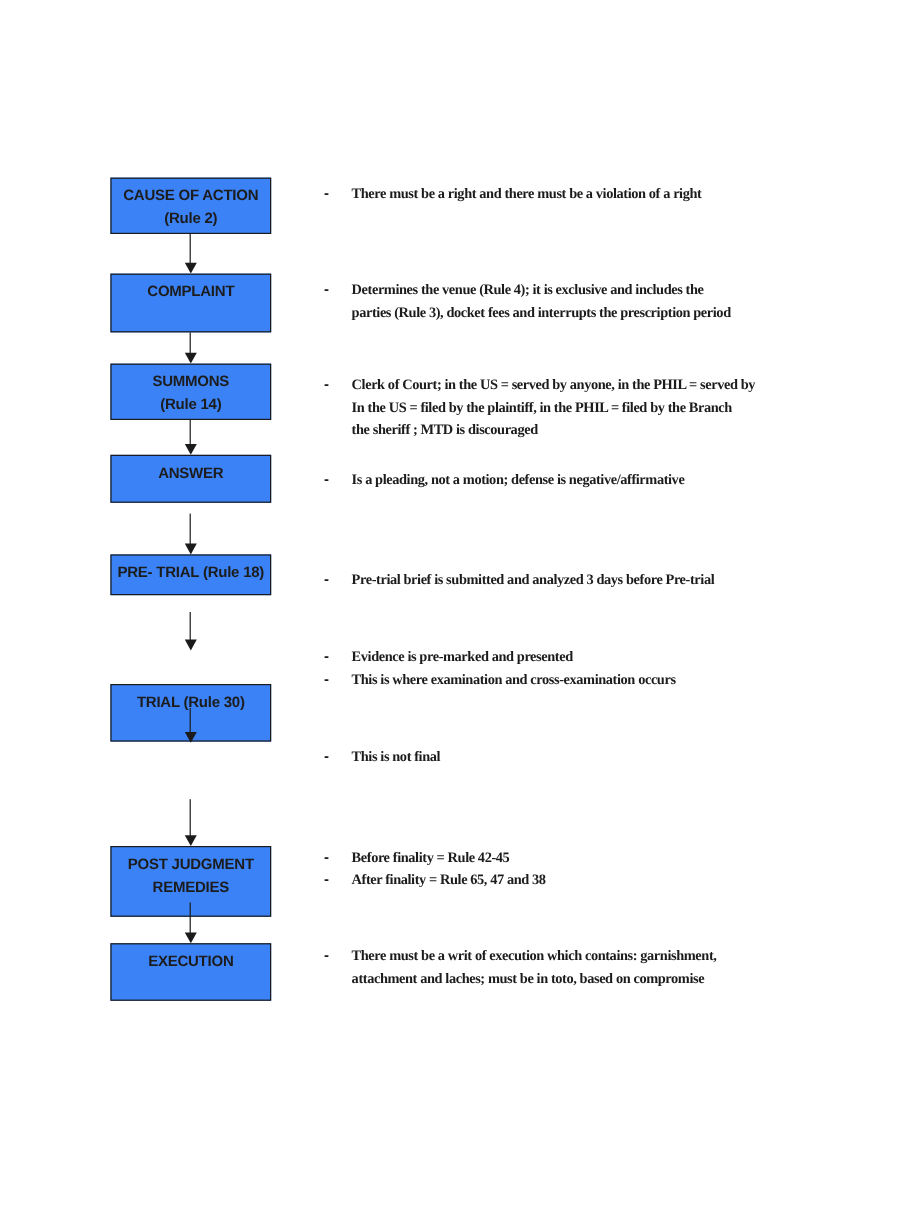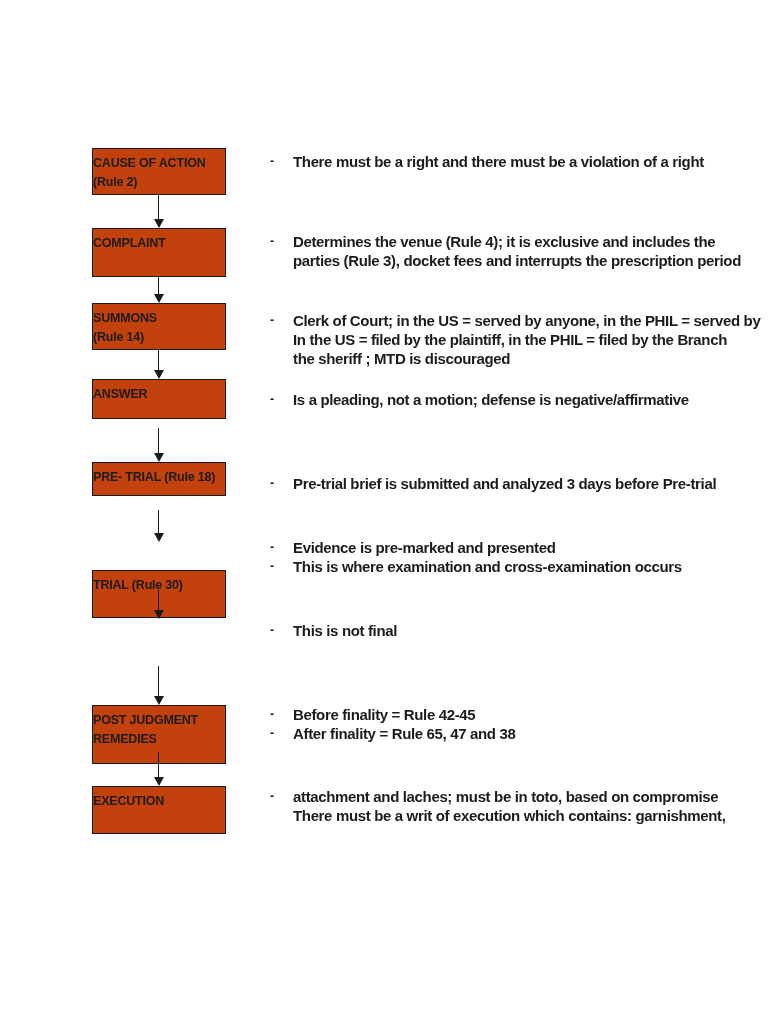--- a/index.html
+++ b/index.html
@@ -16,22 +16,22 @@
     font-weight: bold;
     color: #1c1c1c;
     overflow: hidden;
   }
   .flow-box {
     position: absolute;
     left: 92px;
     width: 134px;
     border: 1.5px solid #1b1b1b;
     box-sizing: border-box;
-    background: #c2410c;
-    text-align: left;
+    background: #3b82f6;
+    text-align: center;
     padding-top: 5px;
   }
   .box-line {
     font-size: 12.5px;
     line-height: 19px;
     letter-spacing: -0.2px;
     white-space: nowrap;
   }
   .arrow {
     position: absolute;
@@ -67,24 +67,25 @@
   .dash {
     flex: none;
     width: 23px;
     font-size: 12.5px;
     line-height: 19px;
   }
   .bullet-lines {
     flex: none;
   }
   .note-line {
-    font-size: 15px;
+    font-size: 12px;
     line-height: 19px;
     letter-spacing: -0.35px;
     white-space: nowrap;
+    font-family: Liberation Serif, serif;
   }
 </style>
 </head>
 <body>
 
 <div id="page">
 
   <div class="flow-box" style="top:148px;height:47px">
     <div class="box-line">CAUSE OF ACTION</div>
     <div class="box-line">(Rule 2)</div>
@@ -228,19 +229,19 @@
     <div class="arrow-head"></div>
   </div>
 
   <div class="flow-box" style="top:786px;height:48px">
     <div class="box-line">EXECUTION</div>
   </div>
   <div class="note-block" style="top:787px">
     <div class="bullet-item">
       <span class="dash">-</span>
       <div class="bullet-lines">
+        <div class="note-line">There must be a writ of execution which contains: garnishment,</div>
         <div class="note-line">attachment and laches;  must be in toto, based on compromise</div>
-        <div class="note-line">There must be a writ of execution which contains: garnishment,</div>
       </div>
     </div>
   </div>
 
 </div>
 
 </body></html>

